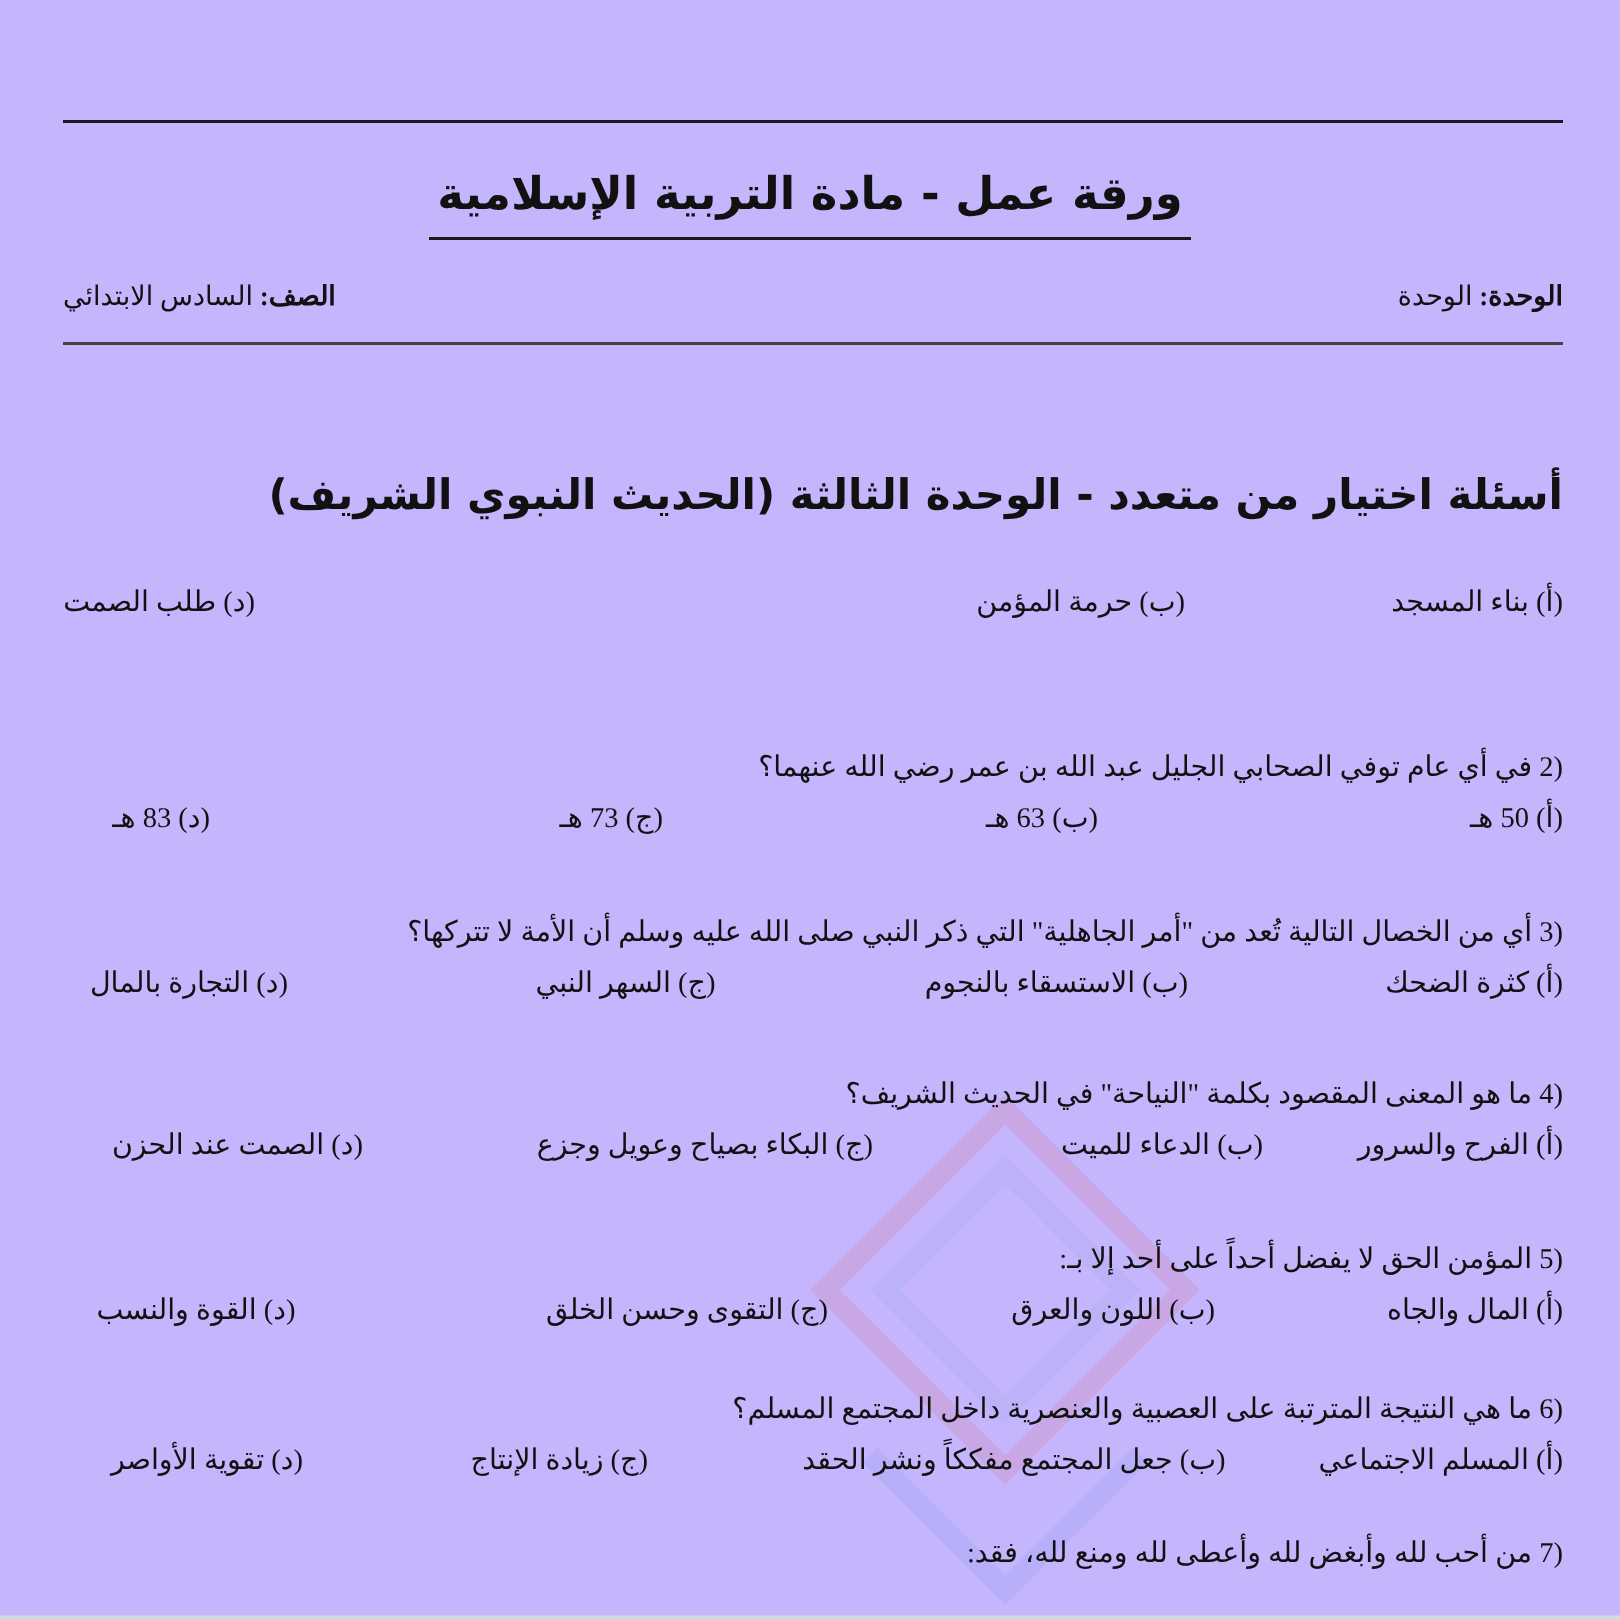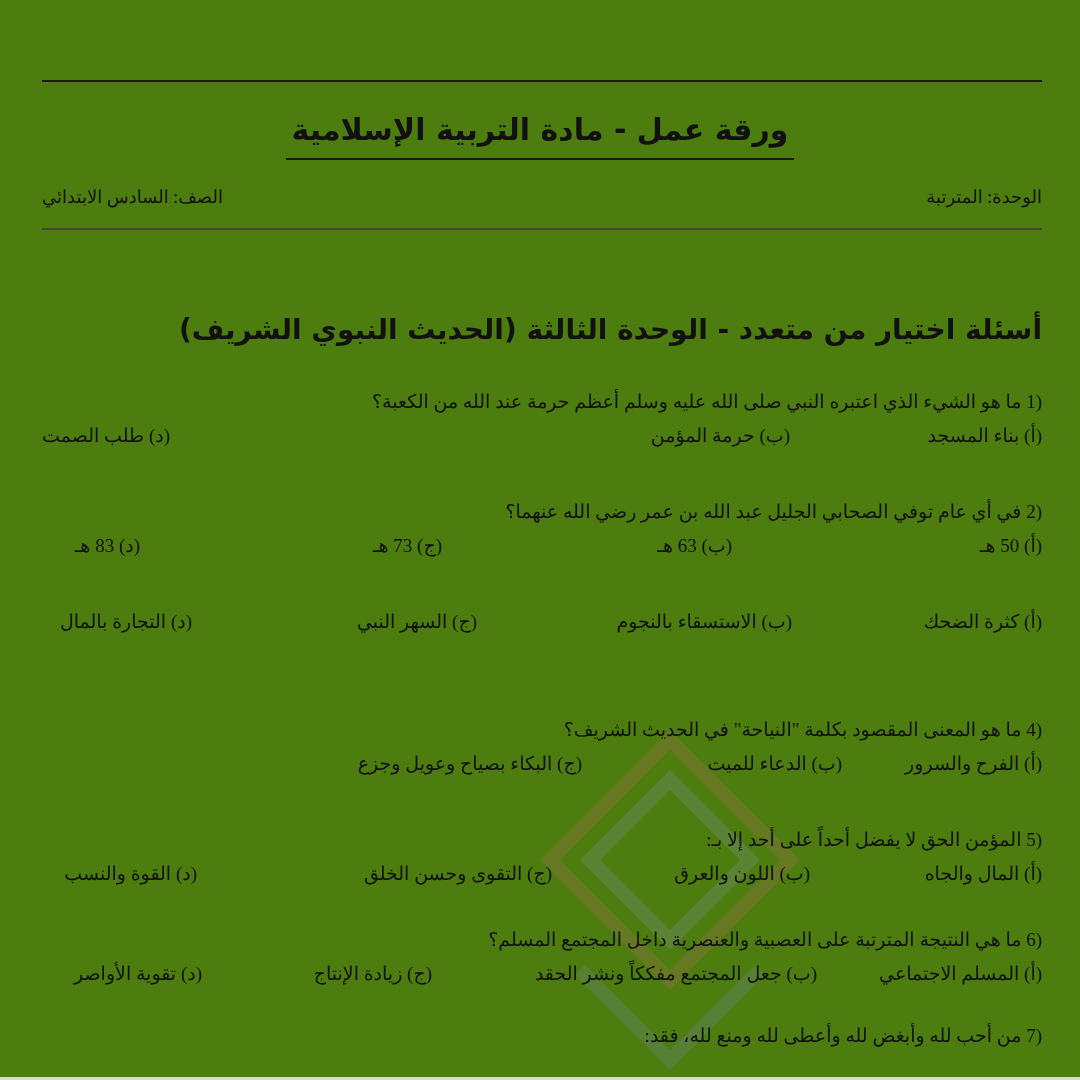--- a/index.html
+++ b/index.html
@@ -12,21 +12,21 @@
       height: 1080px;
       overflow: hidden;
       position: relative;
       font-family: "DejaVu Serif", "Liberation Serif", serif;
       color: #111111;
     }
     .page {
       position: absolute;
       left: 0; top: 0;
       width: 1080px; height: 1080px;
-      background: #4d7c0f;
+      background: #c4b5fd;
     }
     .rule-top {
       position: absolute;
       left: 42px; right: 38px;
       top: 80px;
       height: 0;
       border-top: 2px solid #1a1a1a;
     }
     .title-wrap {
       position: absolute;
@@ -48,21 +48,21 @@
       position: absolute;
       top: 182px;
       left: 42px; right: 38px;
       height: 30px;
       font-size: 18px;
       line-height: 30px;
       font-family: "Liberation Serif", "DejaVu Serif", serif;
     }
     .meta-unit { position: absolute; right: 0; top: 0; }
     .meta-grade { position: absolute; left: 0; top: 0; }
-    .meta-label { font-weight: normal; }
+    .meta-label { font-weight: bold; }
     .rule-meta {
       position: absolute;
       left: 42px; right: 38px;
       top: 228px;
       border-top: 2px solid #444444;
     }
     .section-title {
       position: absolute;
       top: 308px;
       right: 38px;
@@ -126,21 +126,21 @@
 
   <div class="rule-top"></div>
 
   <div class="title-wrap">
     <span class="doc-title">ورقة عمل - مادة التربية الإسلامية</span>
   </div>
 
   <div class="meta-row">
     <div class="meta-unit">
       <span class="meta-label">الوحدة:</span>
-      <span>المترتبة</span>
+      <span>الوحدة</span>
     </div>
     <div class="meta-grade">
       <span class="meta-label">الصف:</span>
       <span>السادس الابتدائي</span>
     </div>
   </div>
 
   <div class="rule-meta"></div>
 
   <div class="section-title">أسئلة اختيار من متعدد - الوحدة الثالثة (الحديث النبوي الشريف)</div>
@@ -149,24 +149,20 @@
     <g fill="none" stroke-width="14">
       <path d="M150 20 L270 140 L150 260 L30 140 Z" stroke="#e06a7a"></path>
       <path d="M150 60 L230 140 L150 220 L70 140 Z" stroke="#9aa7e0"></path>
       <path d="M60 250 L150 340 L240 250" stroke="#7f95e8"></path>
     </g>
   </svg>
 
   <div class="questions">
 
     <div class="q" style="height:110px;">
-      <div class="q-text">
-        <span class="q-num">1)</span>
-        <span>ما هو الشيء الذي اعتبره النبي صلى الله عليه وسلم أعظم حرمة عند الله من الكعبة؟</span>
-      </div>
       <div class="opts">
         <span class="opt" style="right:0;"><span>(أ)</span> <span>بناء المسجد</span></span>
         <span class="opt" style="right:252px;"><span>(ب)</span> <span>حرمة المؤمن</span></span>
         <span class="opt" style="right:872px;"><span>(د)</span> <span>طلب الصمت</span></span>
       </div>
     </div>
 
     <div class="q" style="height:110px;">
       <div class="q-text">
         <span class="q-num">2)</span>
@@ -174,37 +170,42 @@
       </div>
       <div class="opts">
         <span class="opt" style="right:0;"><span>(أ)</span> <span>50 هـ</span></span>
         <span class="opt" style="right:310px;"><span>(ب)</span> <span>63 هـ</span></span>
         <span class="opt" style="right:600px;"><span>(ج)</span> <span>73 هـ</span></span>
         <span class="opt" style="right:902px;"><span>(د)</span> <span>83 هـ</span></span>
       </div>
     </div>
 
     <div class="q" style="height:108px;">
+      <div class="q-text">
+        <span class="q-num">3)</span>
+        <span>أي من الخصال التالية تُعد من "أمر الجاهلية" التي ذكر النبي صلى الله عليه وسلم أن الأمة لا تتركها؟</span>
+      </div>
       <div class="opts">
         <span class="opt" style="right:0;"><span>(أ)</span> <span>كثرة الضحك</span></span>
         <span class="opt" style="right:250px;"><span>(ب)</span> <span>الاستسقاء بالنجوم</span></span>
         <span class="opt" style="right:565px;"><span>(ج)</span> <span>السهر النبي</span></span>
         <span class="opt" style="right:850px;"><span>(د)</span> <span>التجارة بالمال</span></span>
       </div>
     </div>
 
     <div class="q" style="height:110px;">
       <div class="q-text">
         <span class="q-num">4)</span>
         <span>ما هو المعنى المقصود بكلمة "النياحة" في الحديث الشريف؟</span>
       </div>
       <div class="opts">
         <span class="opt" style="right:0;"><span>(أ)</span> <span>الفرح والسرور</span></span>
         <span class="opt" style="right:200px;"><span>(ب)</span> <span>الدعاء للميت</span></span>
         <span class="opt" style="right:460px;"><span>(ج)</span> <span>البكاء بصياح وعويل وجزع</span></span>
+        <span class="opt" style="right:800px;"><span>(د)</span> <span>الصمت عند الحزن</span></span>
       </div>
     </div>
 
     <div class="q" style="height:100px;">
       <div class="q-text">
         <span class="q-num">5)</span>
         <span>المؤمن الحق لا يفضل أحداً على أحد إلا بـ:</span>
       </div>
       <div class="opts">
         <span class="opt" style="right:0;"><span>(أ)</span> <span>المال والجاه</span></span>

